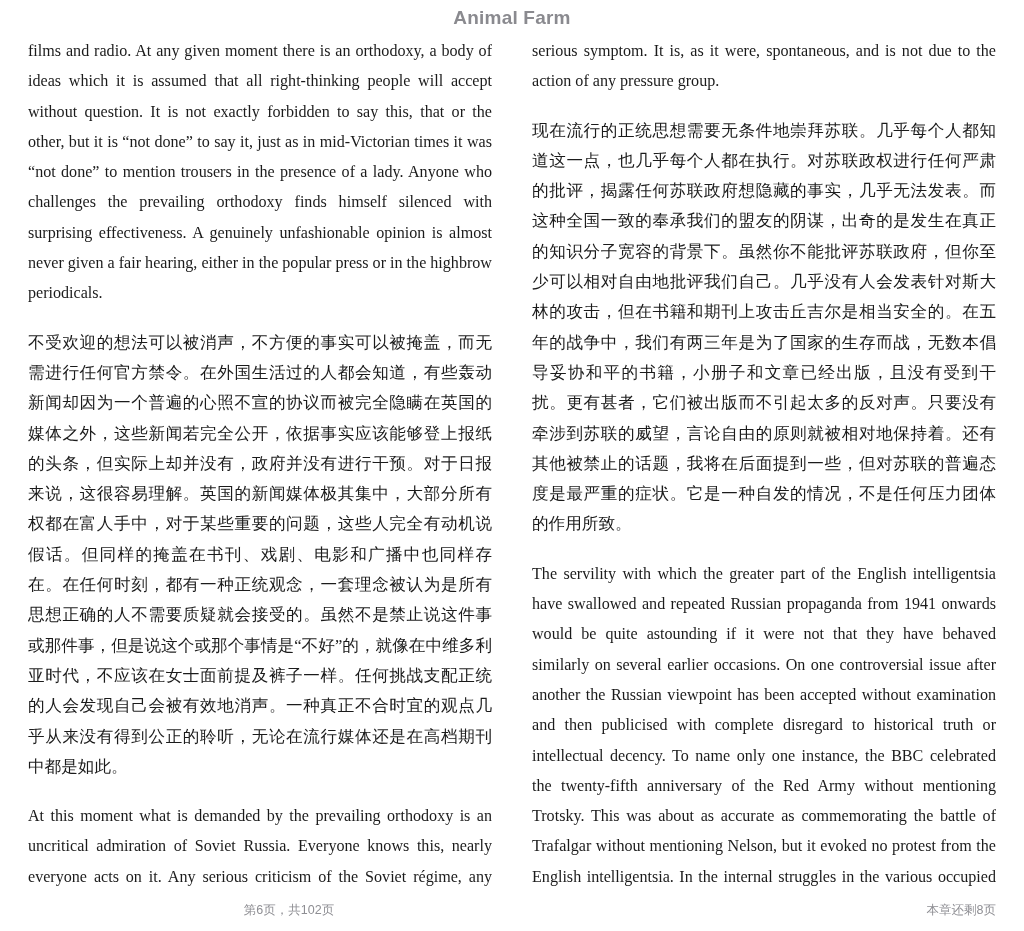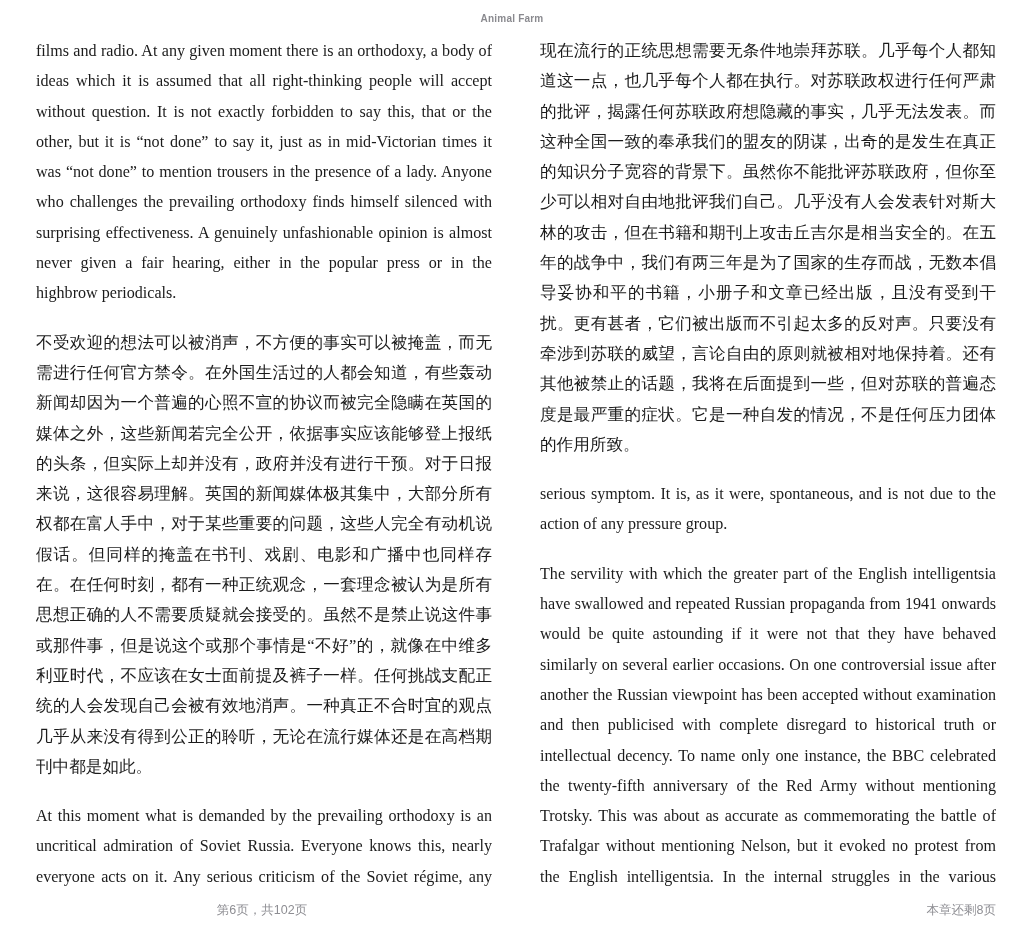--- a/index.html
+++ b/index.html
@@ -22,21 +22,21 @@
     top: 0;
     left: 0;
     width: 1024px;
     height: 36px;
     display: flex;
     align-items: center;
     justify-content: center;
   }
   #book-header .title {
     font-family: "Liberation Sans", "DejaVu Sans", sans-serif;
-    font-size: 10px;
+    font-size: 19px;
     font-weight: bold;
     color: #8a8a8f;
     letter-spacing: 0.2px;
   }
 
   
   #page-body {
     position: absolute;
     top: 36px;
     left: 0;
@@ -48,21 +48,21 @@
   .column {
     width: 468px;
     height: 852px;
     overflow: hidden;
     position: relative;
   }
   .column.left  { margin-left: 28px; margin-right: 32px; }
   .column.right { margin-left: 8px;  margin-right: 28px; }
 
   .para {
-    margin: 0 0 0 8px;
+    margin: 0 0 0 0;
     text-align: justify;
     text-justify: inter-word;
     hyphens: none;
   }
   .para.en {
     font-family: "Liberation Serif", "DejaVu Serif", serif;
     font-size: 16.1px;
     line-height: 30.3px;
     color: #1b1b1b;
   }
@@ -82,20 +82,21 @@
     left: 0;
     width: 1024px;
     height: 43px;
   }
   .footer-label {
     position: absolute;
     font-family: "Liberation Sans", "DejaVu Sans", sans-serif;
     font-size: 12.5px;
     color: #8e8e93;
     white-space: nowrap;
+    padding-left: 27px;
   }
   #footer-left-page {
     left: 0;
     width: 524px;
     top: 14px;
     text-align: center;
   }
   #footer-right-page {
     left: 524px;
     width: 340px;
@@ -117,22 +118,22 @@
 
 <div id="page-body">
 
   <div class="column left">
     <p class="para en">films and radio. At any given moment there is an orthodoxy, a body of ideas which it is assumed that all right-thinking people will accept without question. It is not exactly forbidden to say this, that or the other, but it is “not done” to say it, just as in mid-Victorian times it was “not done” to mention trousers in the presence of a lady. Anyone who challenges the prevailing orthodoxy finds himself silenced with surprising effectiveness. A genuinely unfashionable opinion is almost never given a fair hearing, either in the popular press or in the highbrow periodicals.</p>
     <p class="para zh">不受欢迎的想法可以被消声，不方便的事实可以被掩盖，而无需进行任何官方禁令。在外国生活过的人都会知道，有些轰动新闻却因为一个普遍的心照不宣的协议而被完全隐瞒在英国的媒体之外，这些新闻若完全公开，依据事实应该能够登上报纸的头条，但实际上却并没有，政府并没有进行干预。对于日报来说，这很容易理解。英国的新闻媒体极其集中，大部分所有权都在富人手中，对于某些重要的问题，这些人完全有动机说假话。但同样的掩盖在书刊、戏剧、电影和广播中也同样存在。在任何时刻，都有一种正统观念，一套理念被认为是所有思想正确的人不需要质疑就会接受的。虽然不是禁止说这件事或那件事，但是说这个或那个事情是“不好”的，就像在中维多利亚时代，不应该在女士面前提及裤子一样。任何挑战支配正统的人会发现自己会被有效地消声。一种真正不合时宜的观点几乎从来没有得到公正的聆听，无论在流行媒体还是在高档期刊中都是如此。</p>
     <p class="para en">At this moment what is demanded by the prevailing orthodoxy is an uncritical admiration of Soviet Russia. Everyone knows this, nearly everyone acts on it. Any serious criticism of the Soviet régime, any disclosure of facts which the Soviet government would prefer to keep hidden, is next door to unprintable. And this nation-wide conspiracy to flatter our ally takes place, curiously enough, against a background of genuine intellectual tolerance. For though you are not allowed to criticise the Soviet government, at least you are reasonably free to criticise our own. Hardly anyone will print an attack on Stalin, but it is quite safe to attack Churchill, at any rate in books and periodicals. And throughout five years of war, during two or three of which we were fighting for national survival, countless books, pamphlets and articles advocating a compromise peace have been published without interference. More, they have been published without exciting much disapproval. So long as the prestige of the USSR is not involved, the principle of free speech has been reasonably well upheld. There are other forbidden topics, and I shall mention some of them presently, but the prevailing attitude towards the USSR is much the most</p>
   </div>
 
   <div class="column right">
+    <p class="para en">serious symptom. It is, as it were, spontaneous, and is not due to the action of any pressure group.</p>
     <p class="para zh">现在流行的正统思想需要无条件地崇拜苏联。几乎每个人都知道这一点，也几乎每个人都在执行。对苏联政权进行任何严肃的批评，揭露任何苏联政府想隐藏的事实，几乎无法发表。而这种全国一致的奉承我们的盟友的阴谋，出奇的是发生在真正的知识分子宽容的背景下。虽然你不能批评苏联政府，但你至少可以相对自由地批评我们自己。几乎没有人会发表针对斯大林的攻击，但在书籍和期刊上攻击丘吉尔是相当安全的。在五年的战争中，我们有两三年是为了国家的生存而战，无数本倡导妥协和平的书籍，小册子和文章已经出版，且没有受到干扰。更有甚者，它们被出版而不引起太多的反对声。只要没有牵涉到苏联的威望，言论自由的原则就被相对地保持着。还有其他被禁止的话题，我将在后面提到一些，但对苏联的普遍态度是最严重的症状。它是一种自发的情况，不是任何压力团体的作用所致。</p>
-    <p class="para en">serious symptom. It is, as it were, spontaneous, and is not due to the action of any pressure group.</p>
     <p class="para en">The servility with which the greater part of the English intelligentsia have swallowed and repeated Russian propaganda from 1941 onwards would be quite astounding if it were not that they have behaved similarly on several earlier occasions. On one controversial issue after another the Russian viewpoint has been accepted without examination and then publicised with complete disregard to historical truth or intellectual decency. To name only one instance, the BBC celebrated the twenty-fifth anniversary of the Red Army without mentioning Trotsky. This was about as accurate as commemorating the battle of Trafalgar without mentioning Nelson, but it evoked no protest from the English intelligentsia. In the internal struggles in the various occupied countries, the British press has in almost all cases sided with the faction favoured by the Russians and libelled the opposing faction, sometimes suppressing material evidence in order to do so. A particularly glaring case was that of Colonel Mihailovich, the Jugoslav Chetnik leader. The Russians, who had their own Jugoslav protegé in Marshal Tito, accused Mihailovich of collaborating with the Germans. This accusation was promptly taken up by the British press: Mihailovich’s supporters were given no chance of answering it, and facts contradicting it were simply kept out of print. In July of 1943 the Germans offered a reward of 100,000 gold crowns for the capture of Tito, and a similar reward for the capture of Mihailovich. The British press “splashed” the reward for Tito, but only one paper mentioned (in small print) the reward for Mihailovich: and the charges of collaborating with the Germans continued. Very similar things happened during the Spanish civil war. Then, too, the factions on the Republican side which the Russians were determined to crush were</p>
   </div>
 
 </div>
 
 <div id="page-footer">
   <span class="footer-label" id="footer-left-page">第6页，共102页</span>
   <span class="footer-label" id="footer-chapter-remaining">本章还剩8页</span>
 </div>
 

